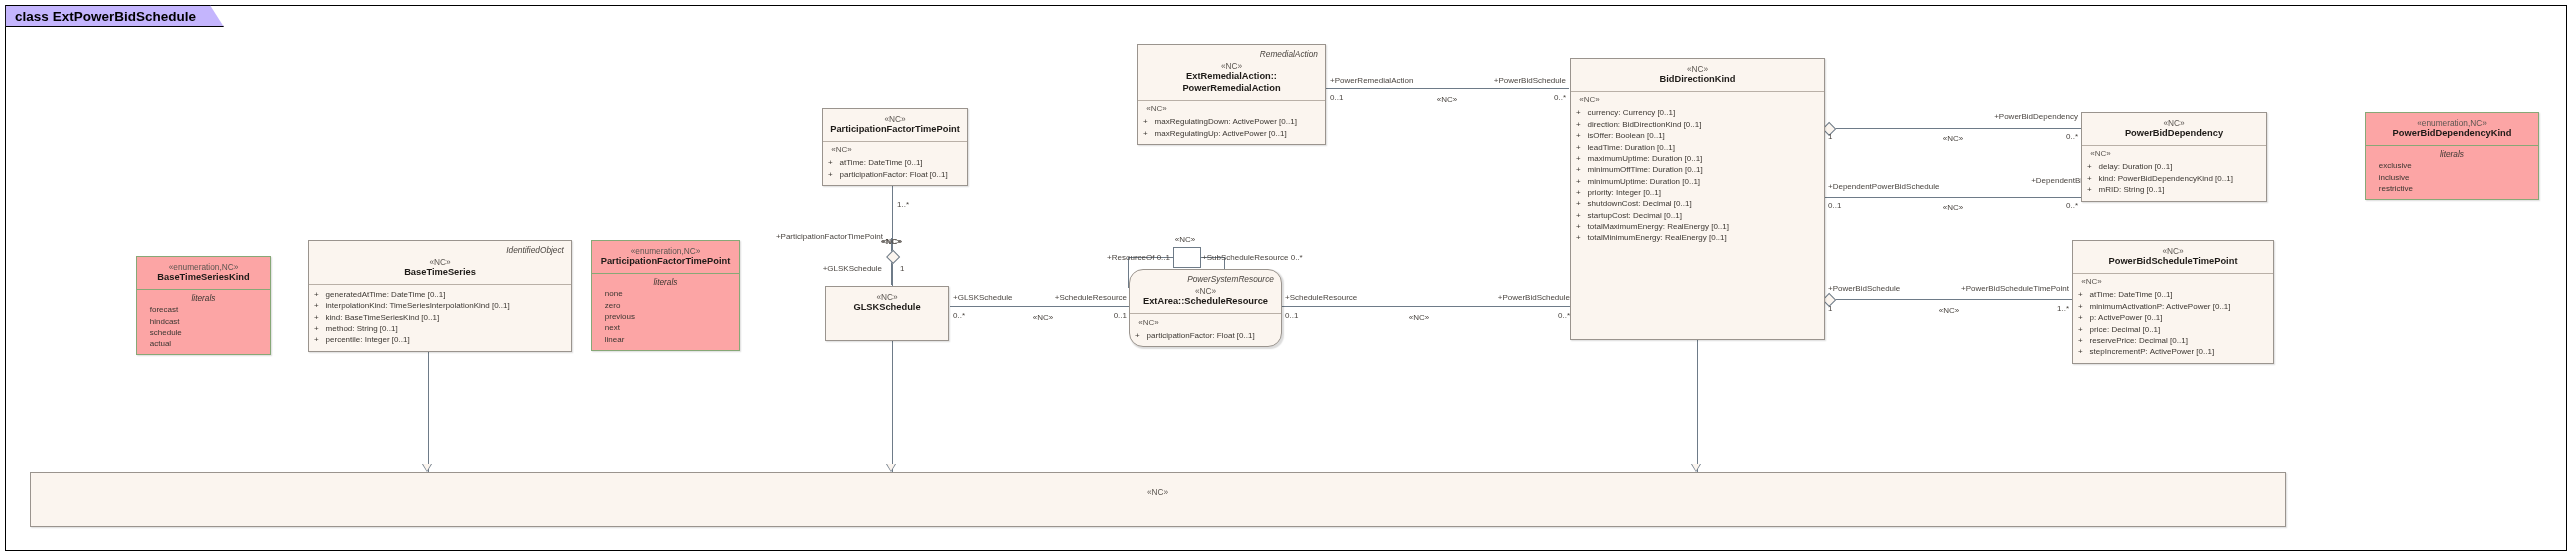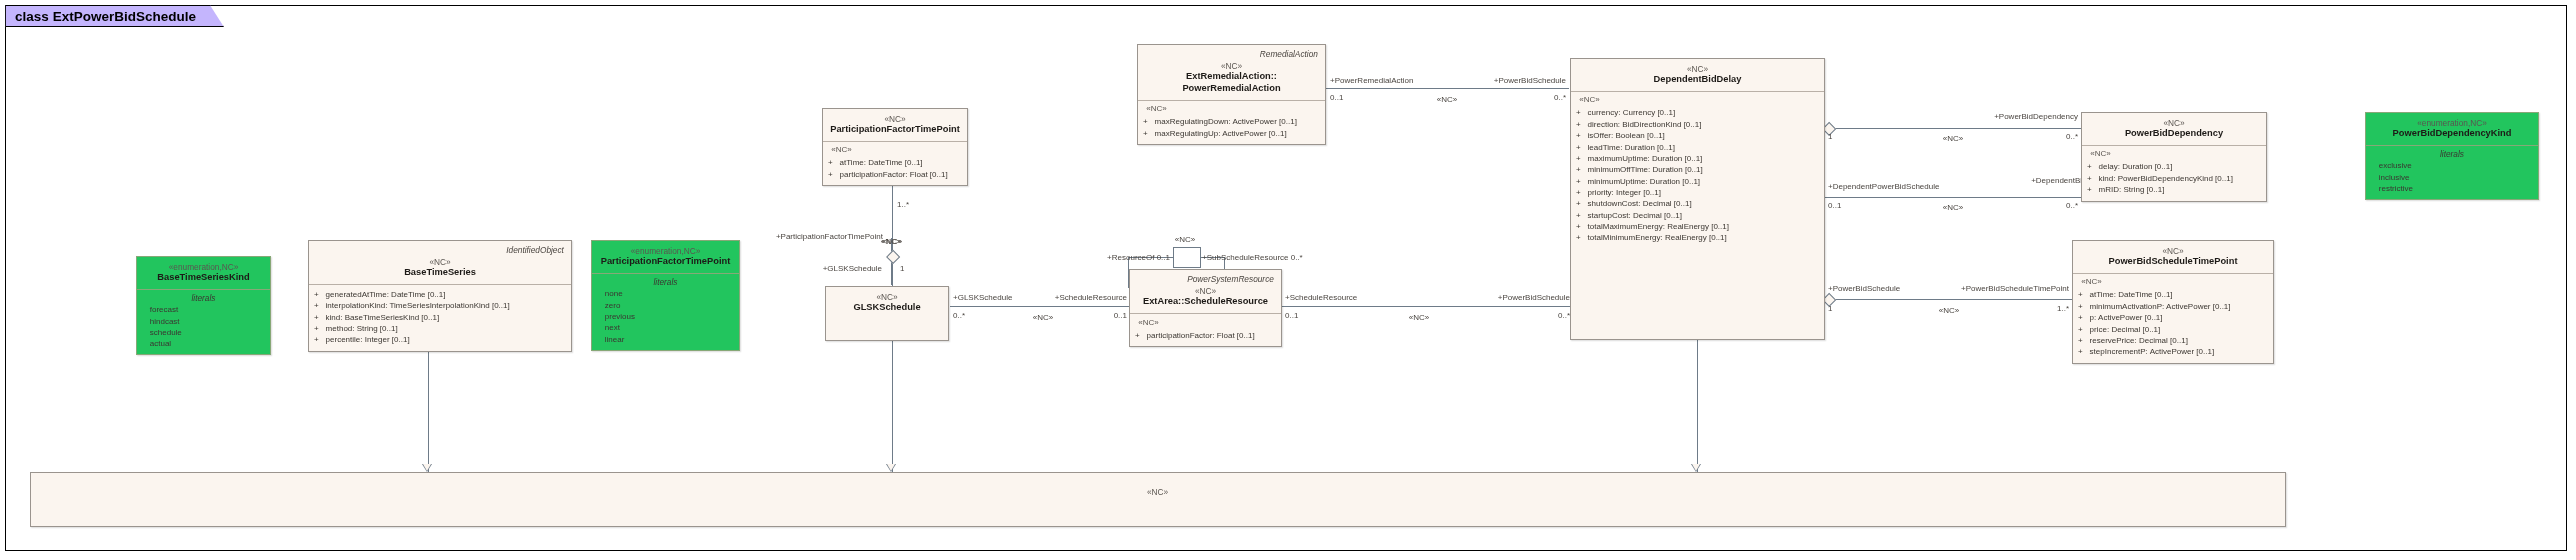--- a/index.html
+++ b/index.html
@@ -9,21 +9,21 @@
   
   .frame{position:absolute;left:5.1px;top:5.1px;width:2562px;height:546px;border:1.3px solid #000;box-sizing:border-box;}
   .frame-tab{position:absolute;left:5.1px;top:5.1px;height:22px;box-sizing:border-box;
              border:1.3px solid #000;background:#c4b5fd;padding:0 27px 0 9px;
              display:flex;align-items:center;font-size:13.5px;font-weight:bold;color:#000;
              clip-path:polygon(0 0, calc(100% - 14px) 0, 100% 100%, 0 100%);}
 
   
   .node{position:absolute;box-sizing:border-box;border:0.6px solid #9a948e;
         background:#fbf5ef;box-shadow:1.3px 1.3px 1.3px rgba(0,0,0,.14);}
-  .node.enum{background:#22c55e;border-color:#87a877;}
+  .node.enum{background:#fca5a5;border-color:#87a877;}
 
   .hdr{padding:4.5px 5.8px 5.1px 5.8px;text-align:center;position:relative;}
   .node.enum .hdr{border-bottom:0.6px solid #87a877;}
   .node:not(.enum) .hdr{border-bottom:0.6px solid #b9b0a7;}
   .node.nobody .hdr{border-bottom:none;}
 
   .parent{font-size:8.3px;font-style:italic;color:#4a4540;text-align:right;
           display:block;line-height:1.15;margin:0 1.3px 1.9px 0;}
   .stereo{font-size:8.3px;color:#5a5550;line-height:1.25;display:block;}
   .cname{font-size:9.3px;font-weight:bold;color:#1d1a17;line-height:1.25;display:block;}
@@ -173,21 +173,21 @@
       <div class="attr">
           <span class="vis">+</span>
           <span>maxRegulatingUp: ActivePower [0..1]</span>
         </div>
     </div>
   </div>
 
   <div class="node" style="left:1570px;top:58px;width:255px;height:282px;">
     <div class="hdr">
       <span class="stereo">«NC»</span>
-      <span class="cname">DependentBidDelay</span>
+      <span class="cname">BidDirectionKind</span>
     </div>
     <div class="body">
       <div class="bstereo">«NC»</div>
       <div class="attr">
           <span class="vis">+</span>
           <span>currency: Currency [0..1]</span>
         </div>
       <div class="attr">
           <span class="vis">+</span>
           <span>direction: BidDirectionKind [0..1]</span>
@@ -329,21 +329,21 @@
     </div>
   </div>
 
   <div class="node nobody" style="left:825px;top:286px;width:124px;height:55px;">
     <div class="hdr">
       <span class="stereo">«NC»</span>
       <span class="cname">GLSKSchedule</span>
     </div>
   </div>
 
-  <div class="node" style="left:1129px;top:269px;width:153px;">
+  <div class="node" style="left:1129px;top:269px;width:153px;border-radius:14px;">
     <div class="hdr">
       <span class="parent">PowerSystemResource</span>
       <span class="stereo">«NC»</span>
       <span class="cname">ExtArea::ScheduleResource</span>
     </div>
     <div class="body">
       <div class="bstereo">«NC»</div>
       <div class="attr">
           <span class="vis">+</span>
           <span>participationFactor: Float [0..1]</span>

